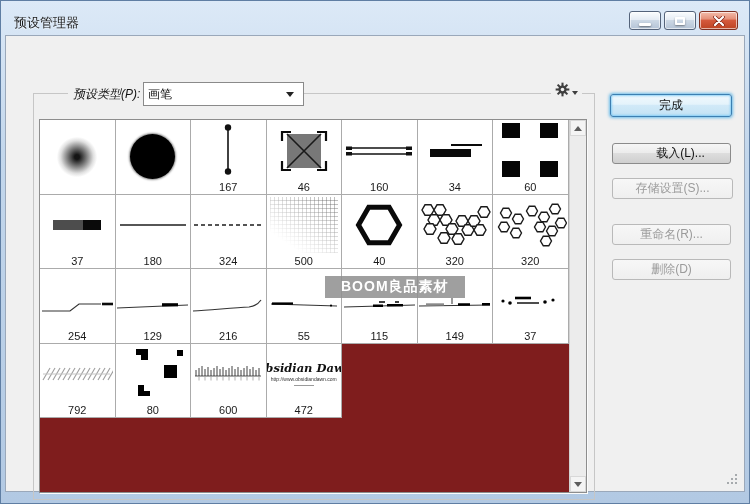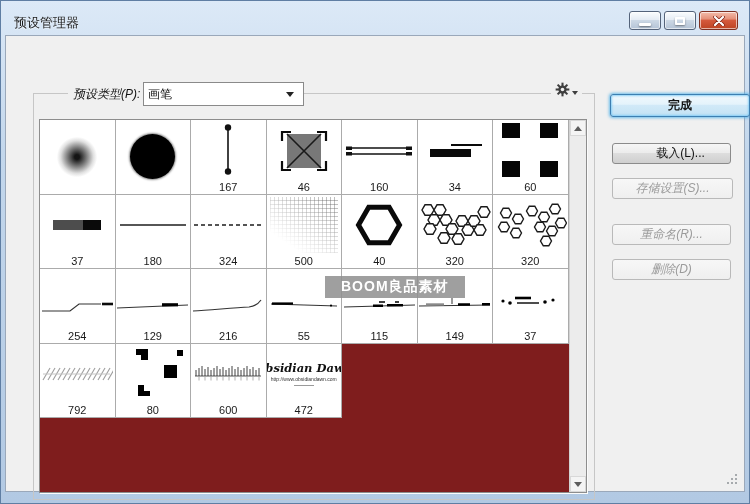--- a/index.html
+++ b/index.html
@@ -95,29 +95,28 @@
     padding:2px 16px;letter-spacing:1px;white-space:nowrap;
   }
   
   .btn{
     position:absolute;box-sizing:border-box;border-radius:3px;font-size:12px;color:#111;
     display:flex;align-items:center;justify-content:center;
     border:1px solid #8b8b8b;
     background:linear-gradient(180deg,#f6f6f6 0%,#ececec 45%,#dedede 46%,#cfcfcf 100%);
   }
   .btn.default{
-    left:604px;top:58px;width:140px;height:23px;
+    left:604px;top:58px;width:122px;height:23px;
     border:1px solid #3c7fb1;
     background:linear-gradient(180deg,#f0f8fd 0%,#e4f3fb 45%,#d2eaf8 46%,#c3e2f4 100%);
     box-shadow:0 0 3px 1px rgba(86,180,233,.85), inset 0 0 2px 1px rgba(120,200,245,.8);
-    font-weight:bold;
   }
   .btn.load{left:606px;top:107px;width:119px;height:21px;padding-left:24px;}
   .btn.disabled{color:#9b9b9b;border-color:#b9b9b9;
-    background:linear-gradient(180deg,#f7f7f7,#efefef);font-style:italic;}
+    background:linear-gradient(180deg,#f7f7f7,#efefef);}
   .btn.save{left:606px;top:142px;width:121px;height:21px;}
   .btn.rename{left:606px;top:188px;width:119px;height:21px;}
   .btn.delete{left:606px;top:223px;width:119px;height:21px;}
   
   .grip{position:absolute;right:5px;bottom:5px;width:12px;height:12px;}
   .grip::before{content:"";position:absolute;left:0;top:0;width:2px;height:2px;background:transparent;
     box-shadow:8px 0 0 #a6aaad,4px 4px 0 #a6aaad,8px 4px 0 #a6aaad,
                0 8px 0 #a6aaad,4px 8px 0 #a6aaad,8px 8px 0 #a6aaad;}
 </style>
 </head>

